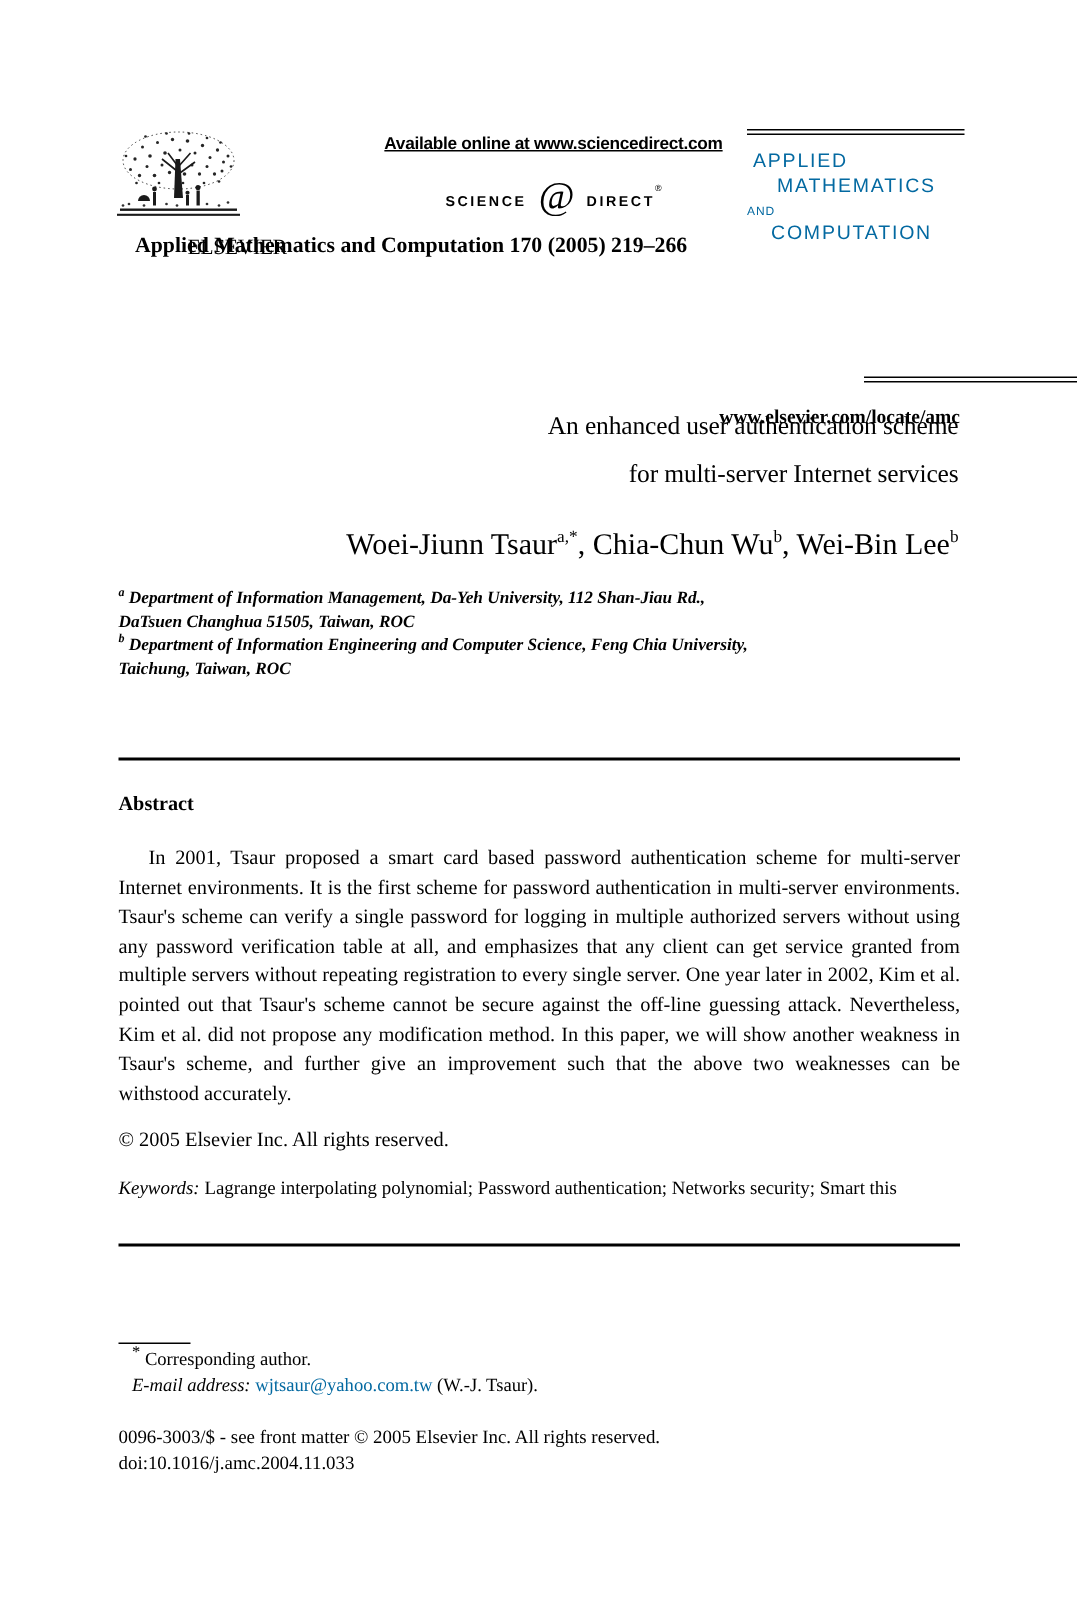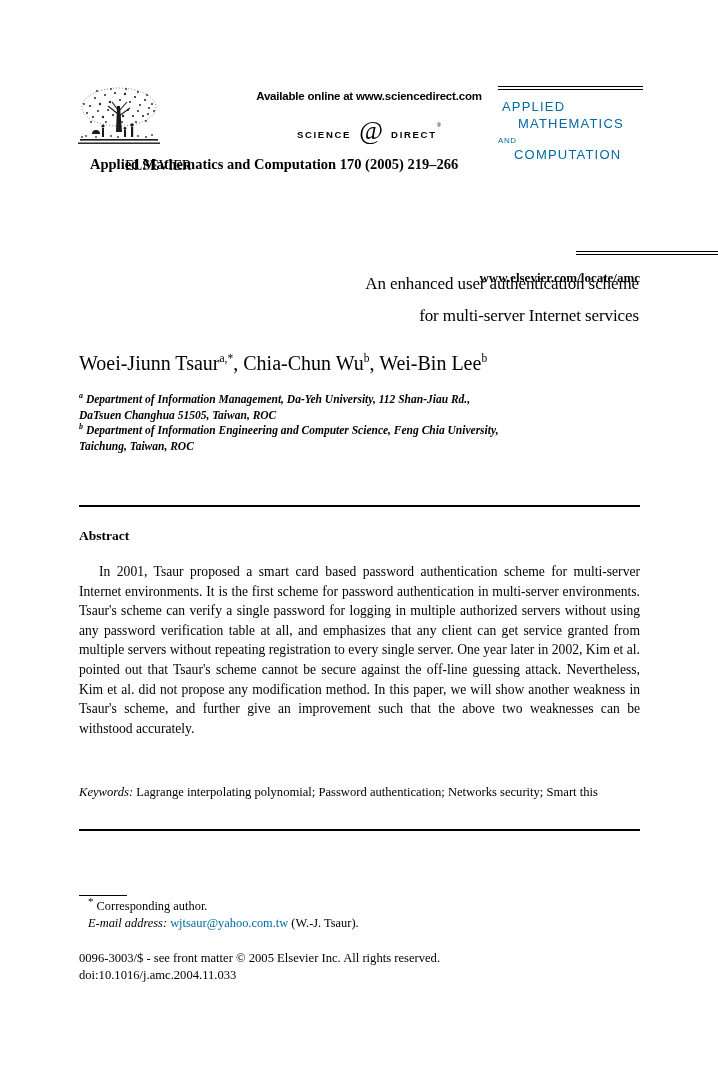--- a/index.html
+++ b/index.html
@@ -54,20 +54,21 @@
     position: absolute;
     left: 136px;
     top: 6px;
     width: 310px;
     text-align: center;
     font-family: "Liberation Sans", sans-serif;
     font-size: 11.5px;
     font-weight: bold;
     letter-spacing: -0.2px;
     white-space: nowrap;
+    text-decoration: underline;
   }
   .sd-logo {
     position: absolute;
     left: 136px;
     top: 32px;
     width: 310px;
     height: 30px;
     text-align: center;
   }
   .sd-logo-inner {
@@ -167,21 +168,21 @@
     text-align: right;
     font-size: 17px;
     line-height: 32px;
     letter-spacing: -0.1px;
   }
   .authors {
     position: absolute;
     left: 79px;
     top: 350px;
     width: 560px;
-    text-align: left;
+    text-align: right;
     font-size: 20px;
     line-height: 26px;
   }
   .authors sup {
     font-size: 11.5px;
     vertical-align: super;
     line-height: 0;
   }
   .affil {
     position: absolute;
@@ -420,20 +421,21 @@
   </div>
 
   <div class="rule-thick" id="rule-top-abstract"></div>
 
   <div class="abstract-heading">Abstract</div>
 
   <div class="abstract-body">
     <p class="indent">In 2001, Tsaur proposed a smart card based password authentication scheme for multi-server Internet environments. It is the first scheme for password authentication in multi-server environments. Tsaur's scheme can verify a single password for logging in multiple authorized servers without using any password verification table at all, and emphasizes that any client can get service granted from multiple servers without repeating registration to every single server. One year later in 2002, Kim et al. pointed out that Tsaur's scheme cannot be secure against the off-line guessing attack. Nevertheless, Kim et al. did not propose any modification method. In this paper, we will show another weakness in Tsaur's scheme, and further give an improvement such that the above two weaknesses can be withstood accurately.</p>
   </div>
 
+  <div class="copyright-line">© 2005 Elsevier Inc. All rights reserved.</div>
 
   <div class="keywords">
     <i>Keywords:</i>
     <span>Lagrange interpolating polynomial; Password authentication; Networks security; Smart this</span>
   </div>
 
   <div class="rule-thick" id="rule-bottom-abstract"></div>
 
   <div class="footnote-rule"></div>
 

